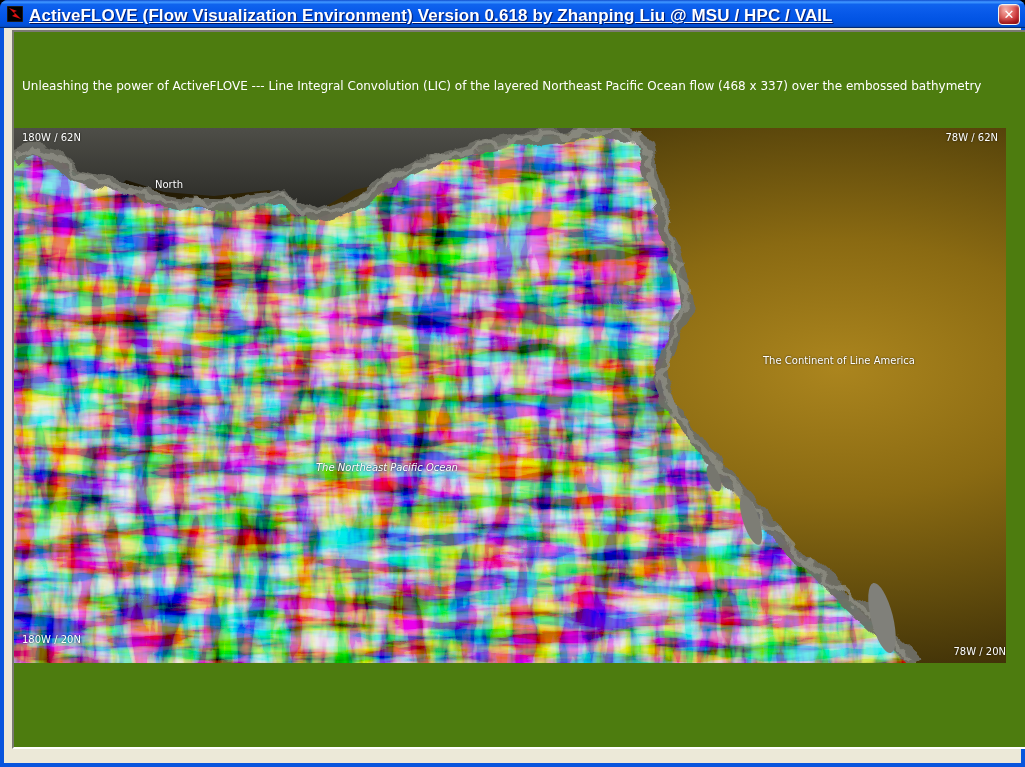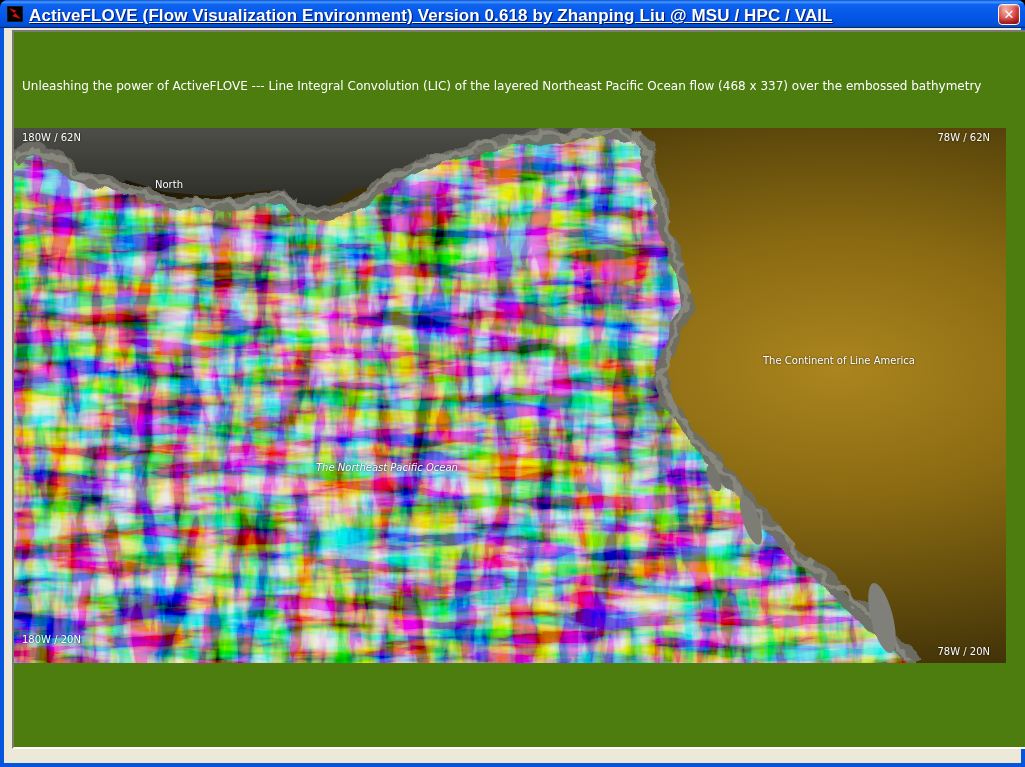--- a/index.html
+++ b/index.html
@@ -25,23 +25,23 @@
   .canvas{position:absolute;left:8px;top:2px;width:1020px;height:719px;background:#4d7c0f;
     border:2px solid;border-color:#7a7a72 #ffffff #ffffff #7a7a72;}
   .info{position:absolute;left:8px;top:12px;color:#fff;font-size:12px;line-height:17px;
     white-space:pre;font-family:"DejaVu Sans",sans-serif;}
   
   .image{position:absolute;left:0;top:96px;width:992px;height:535px;overflow:hidden;background:#241c06;}
   .image svg{position:absolute;left:0;top:0;display:block;}
   .lbl{position:absolute;color:#fff;font-size:10px;font-family:"DejaVu Sans",sans-serif;
     white-space:nowrap;text-shadow:0 0 2px rgba(0,0,0,.8);}
   .lbl-tl{left:8px;top:4px;}
-  .lbl-tr{right:16px;top:4px;}
+  .lbl-tr{right:8px;top:4px;}
   .lbl-bl{left:8px;bottom:18px;}
-  .lbl-br{right:16px;bottom:6px;margin-top:43px;}
+  .lbl-br{right:0;bottom:6px;margin-top:43px;}
   .lbl-shelf{left:141px;top:51px;}
   .lbl-continent{left:749px;top:227px;}
   .lbl-ocean{left:302px;top:334px;font-style:italic;}
 </style>
 </head>
 <body>
 
 <div class="window">
 
   <div class="titlebar">

